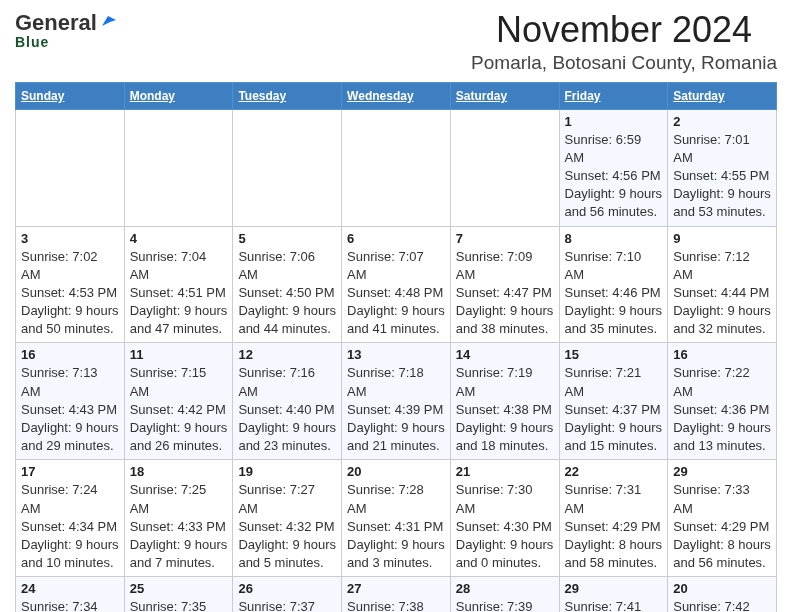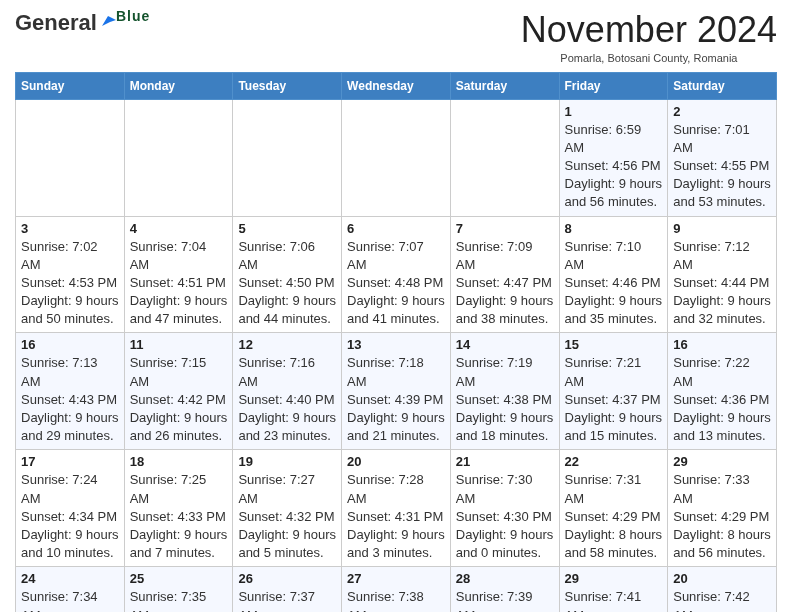--- a/index.html
+++ b/index.html
@@ -16,21 +16,21 @@
       padding: 10px 15px 15px 15px;
     }
     .header {
       display: flex;
       align-items: flex-start;
       justify-content: space-between;
       margin-bottom: 8px;
     }
     .logo {
       display: flex;
-      flex-direction: row;
+      flex-direction: column;
       align-items: flex-start;
     }
     .logo-row {
       display: flex;
       align-items: center;
     }
     .logo-line2 {
       font-size: 13px;
       color: #1a73e8;
       font-weight: bold;
@@ -39,37 +39,38 @@
     .title-area {
       text-align: center;
     }
     .month-title {
       font-size: 36px;
       font-weight: normal;
       color: #222;
       line-height: 1.1;
     }
     .location {
-      font-size: 11px;
+      font-size: 19px;
       color: #444;
       margin-top: 2px;
     }
     .calendar {
       width: 100%;
       border-collapse: collapse;
       font-size: 11px;
     }
     .calendar th {
       background: #3d7fc1;
       color: #fff;
       text-align: left;
       padding: 6px 5px;
       font-size: 12px;
       font-weight: bold;
       border: 1px solid #5090cc;
+      text-decoration: underline;
     }
     .calendar td {
       border: 1px solid #ccc;
       vertical-align: top;
       padding: 4px 5px;
       width: calc(100% / 7);
       min-height: 75px;
       background: #fff;
     }
     .calendar tr:nth-child(odd) td {

